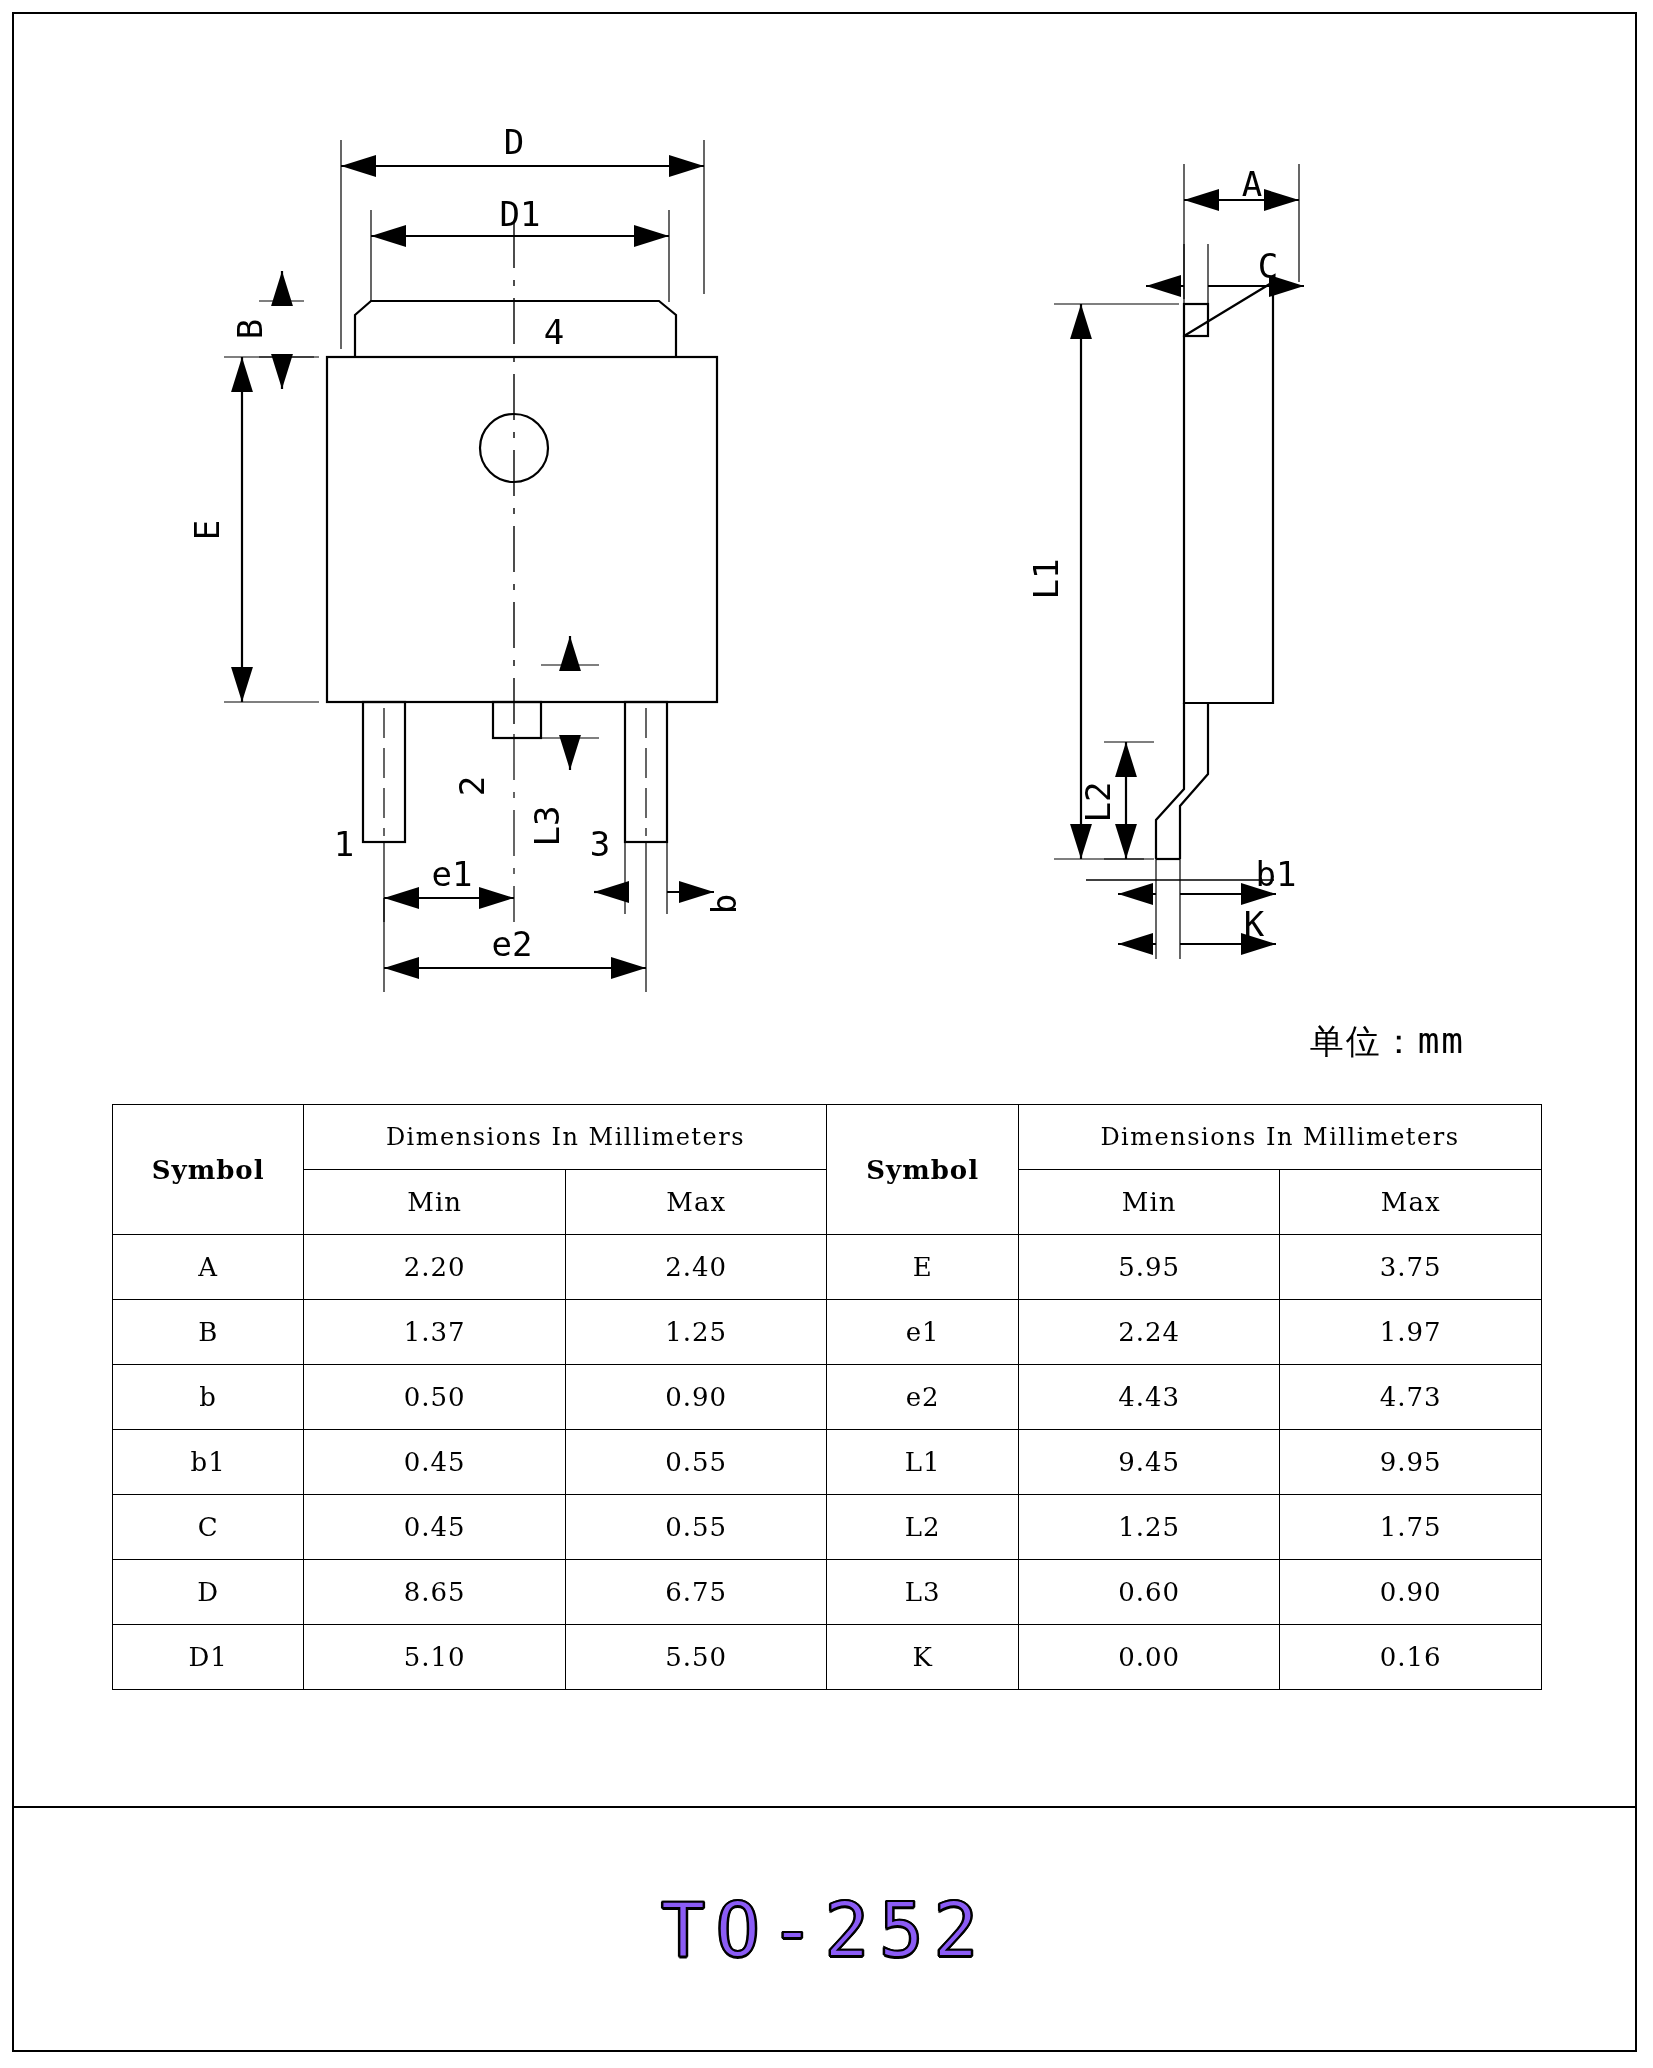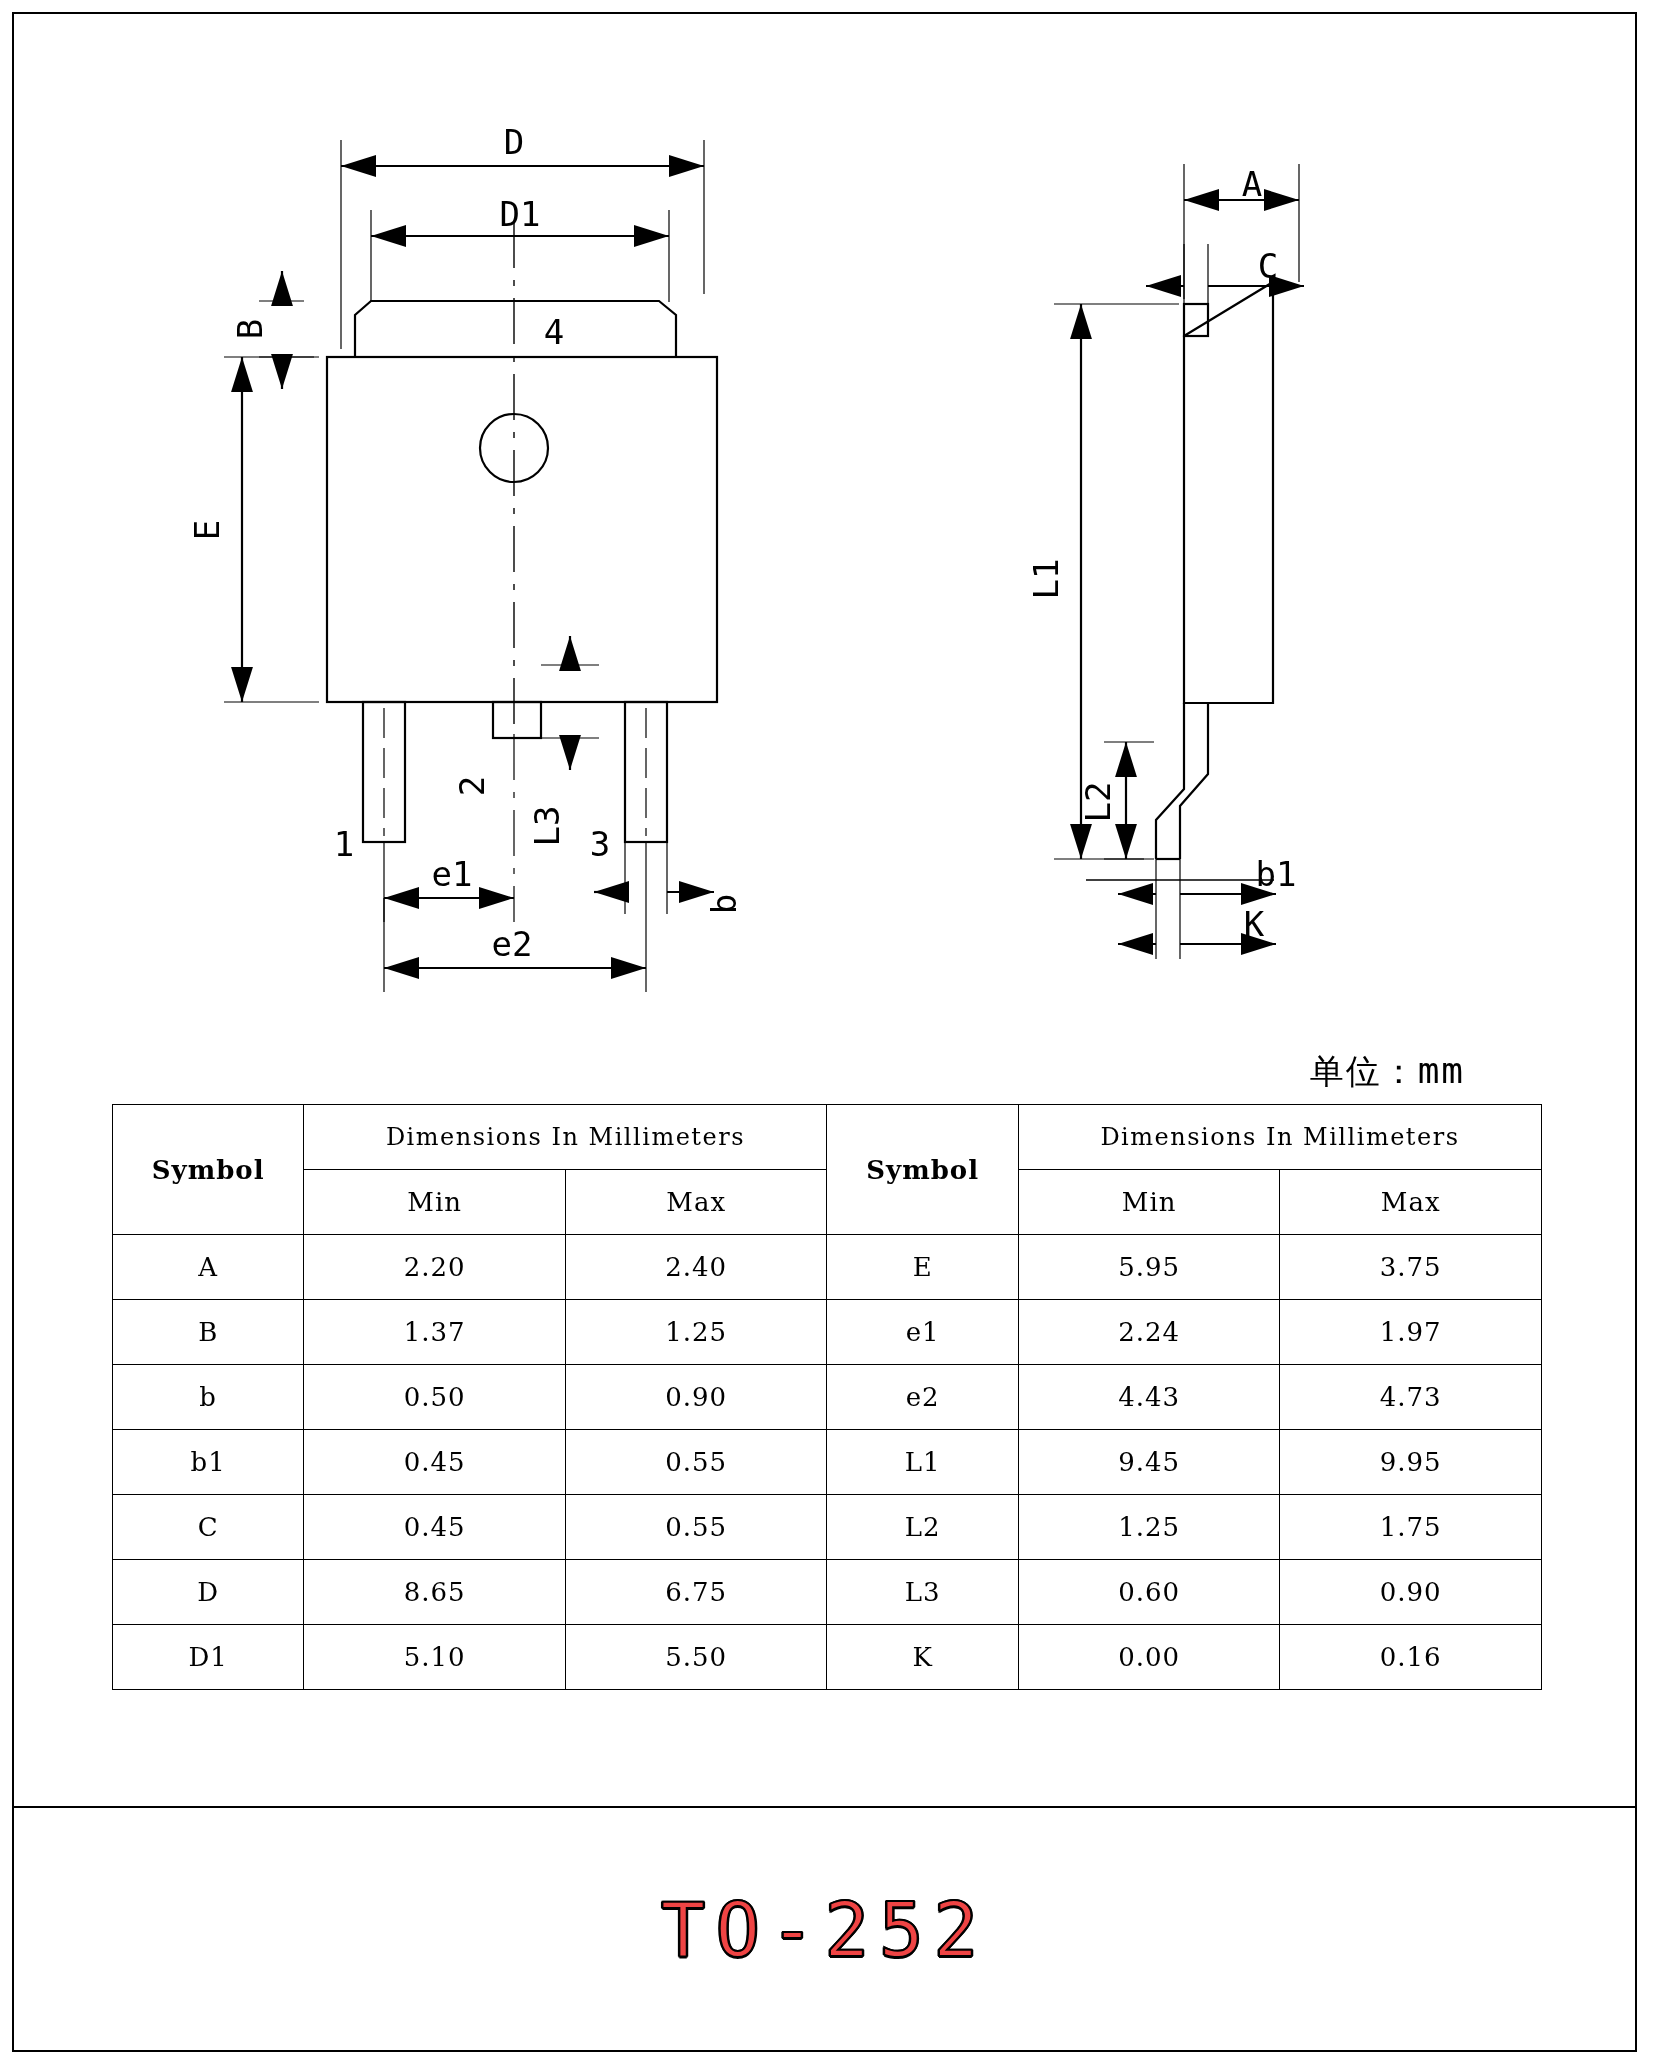--- a/index.html
+++ b/index.html
@@ -40,31 +40,31 @@
     border-top: 2px solid #000;
     box-sizing: border-box;
     display: flex;
     align-items: center;
     justify-content: center;
   }
   .title-text {
     font-family: "DejaVu Sans Mono", monospace;
     font-size: 74px;
     letter-spacing: 10px;
-    color: #ef4444;
+    color: #8b5cf6;
     -webkit-text-stroke: 2px #000;
     text-stroke: 2px #000;
     text-shadow:
       -1.5px 0 #000, 1.5px 0 #000, 0 -1.5px #000, 0 1.5px #000;
   }
   
   .units-label {
     position: absolute;
     right: 170px;
-    top: 1035px;
+    top: 1005px;
     font-size: 34px;
     font-family: "DejaVu Sans", sans-serif;
     letter-spacing: 2px;
     white-space: nowrap;
   }
   .units-label .mm {
     font-family: "DejaVu Sans Mono", monospace;
     font-size: 36px;
   }
   

